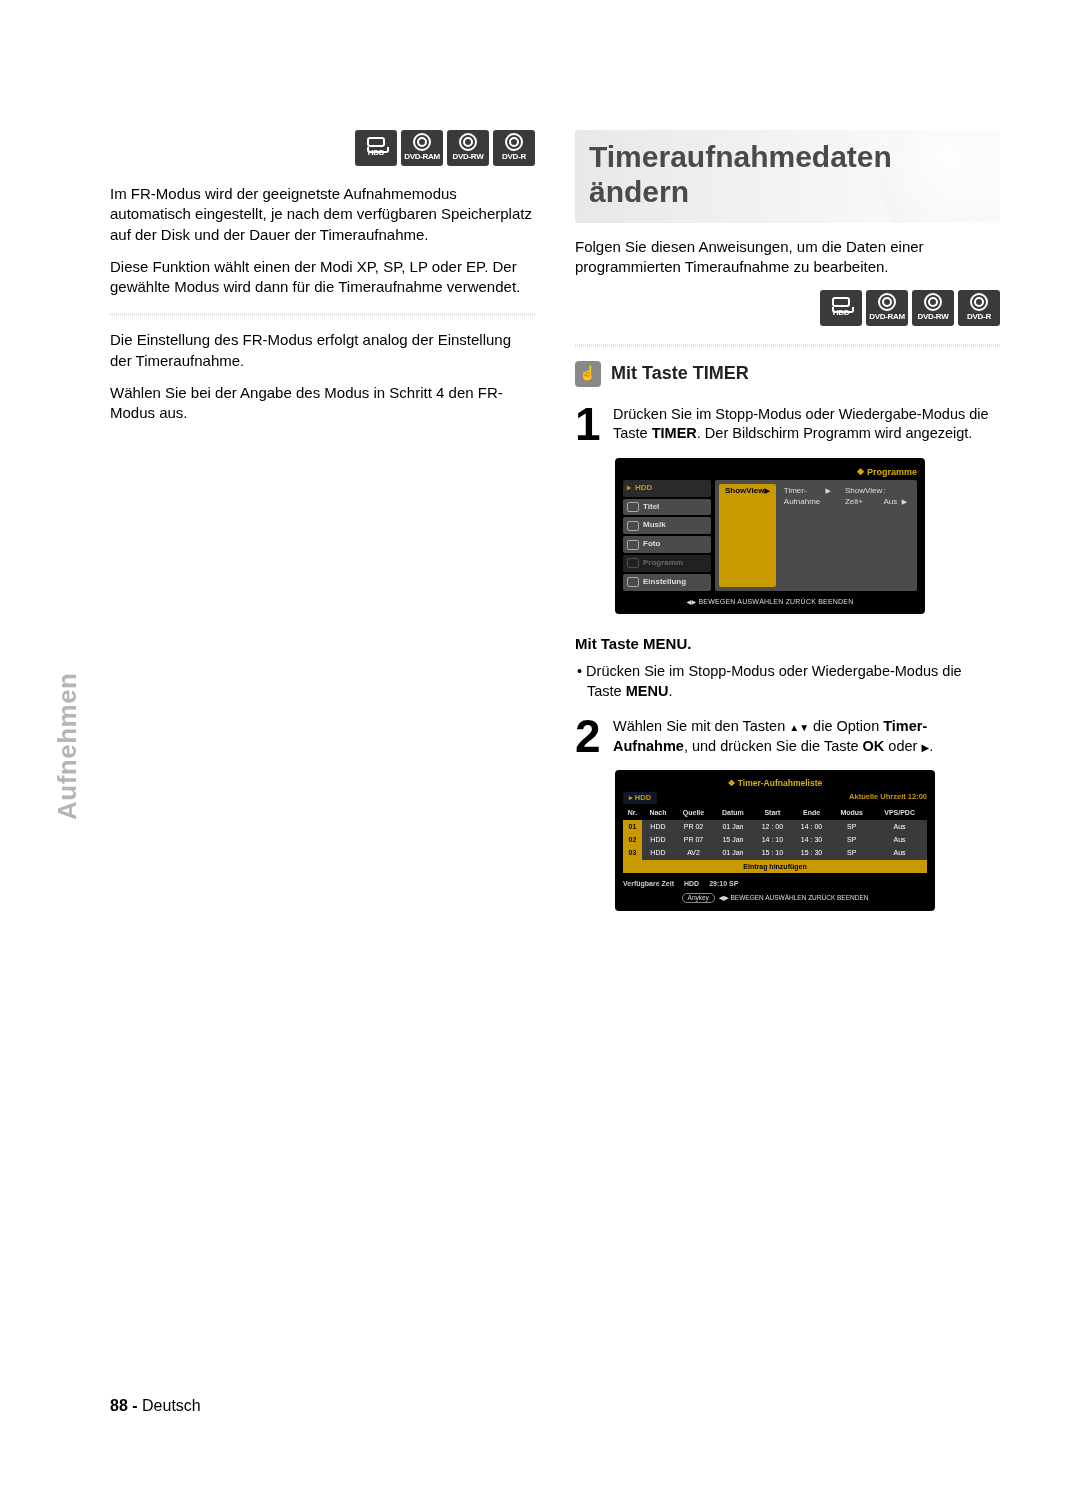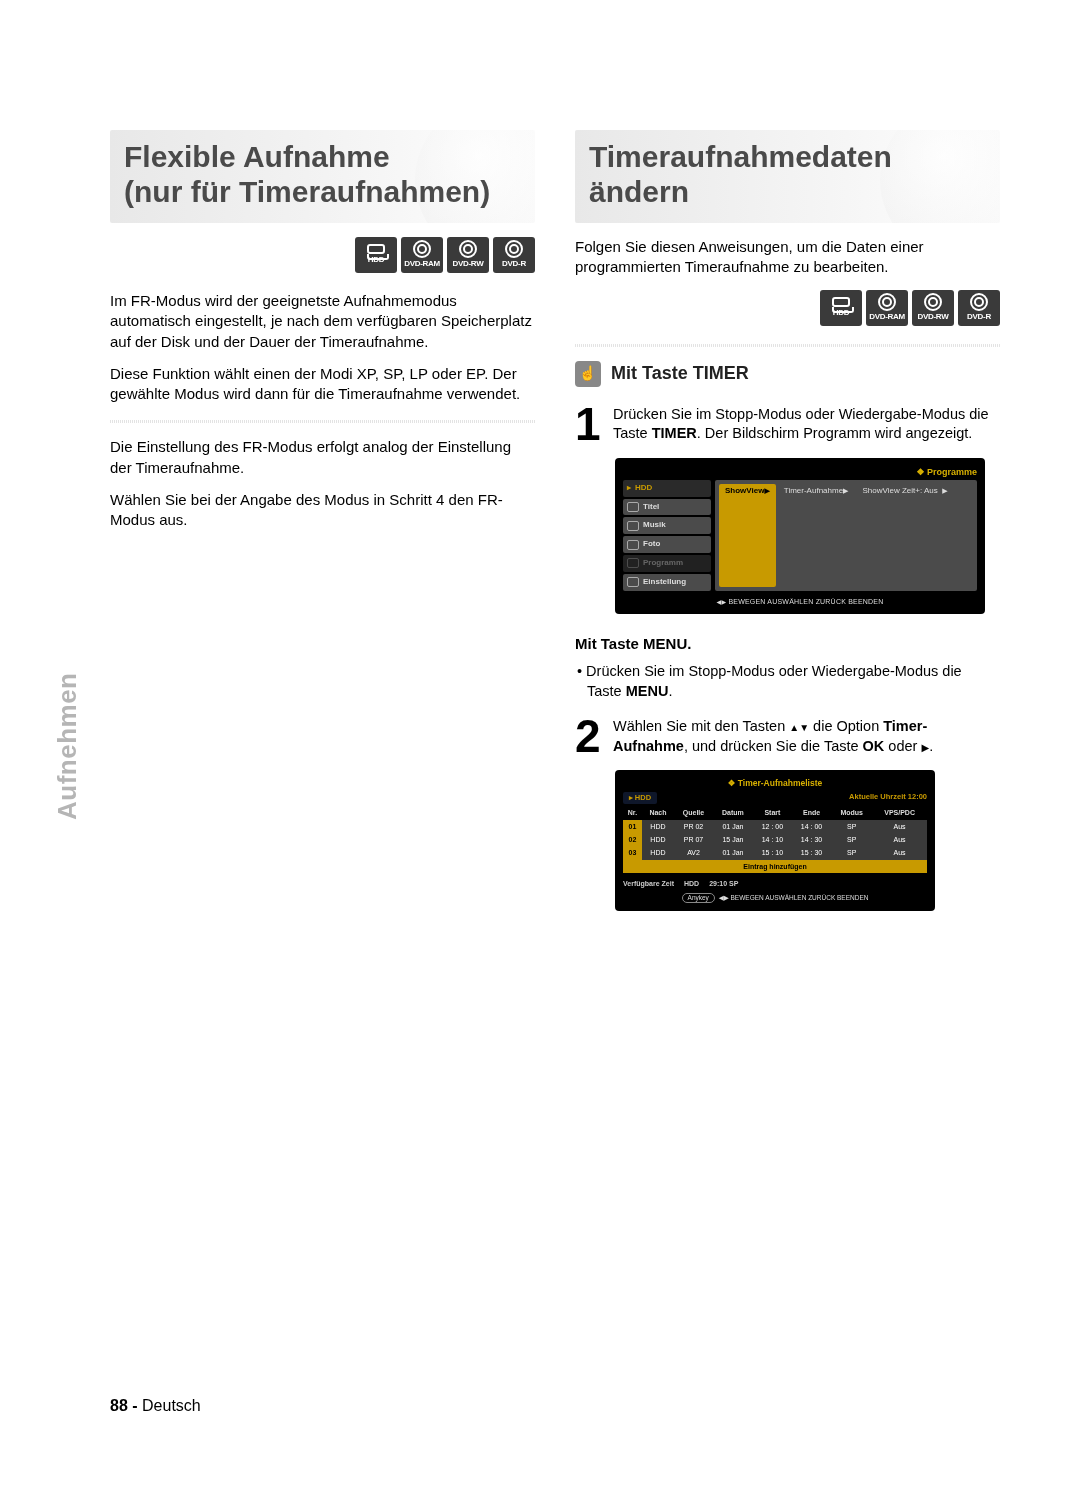--- a/index.html
+++ b/index.html
@@ -161,21 +161,21 @@
   .bullets h4 { font-size: 15px; font-weight: bold; margin-bottom: 8px; }
   .bullets li { list-style: none; margin-bottom: 10px; padding-left: 12px; text-indent: -10px; font-size: 14.5px;}
   .bullets li::before { content: "• "; }
   .arrow-up::before { content: "▲"; font-size:10px;}
   .arrow-down::before { content: "▼"; font-size:10px;}
   .arrow-right::before { content: "▶"; font-size:10px;}
   .osd {
     background: #000;
     border-radius: 4px;
     padding: 8px;
-    width: 370px;
+    width: 310px;
     margin: 8px 0 20px 40px;
     color: #fff;
     font-size: 8px;
     position: relative;
   }
   .osd .hdr {
     text-align: right;
     color: #d8b000;
     font-weight: bold;
     margin-bottom: 2px;
@@ -265,26 +265,20 @@
   .footer b { font-weight: bold; }
 </style>
 </head>
 <body>
 
 <div class="side-tab">Aufnehmen</div>
 
 <div class="page">
 
   <div class="col">
-    <div class="heading-box">
-      <h1>
-        <span>Flexible Aufnahme</span><br>
-        <span>(nur für Timeraufnahmen)</span>
-      </h1>
-    </div>
 
     <div class="disc-row">
       <div class="disc-badge">
           <div class="hdd-ic"></div>
           <span>HDD</span>
         </div>
       <div class="disc-badge">
           <div class="circ inner"></div>
           <span>DVD-RAM</span>
         </div>

